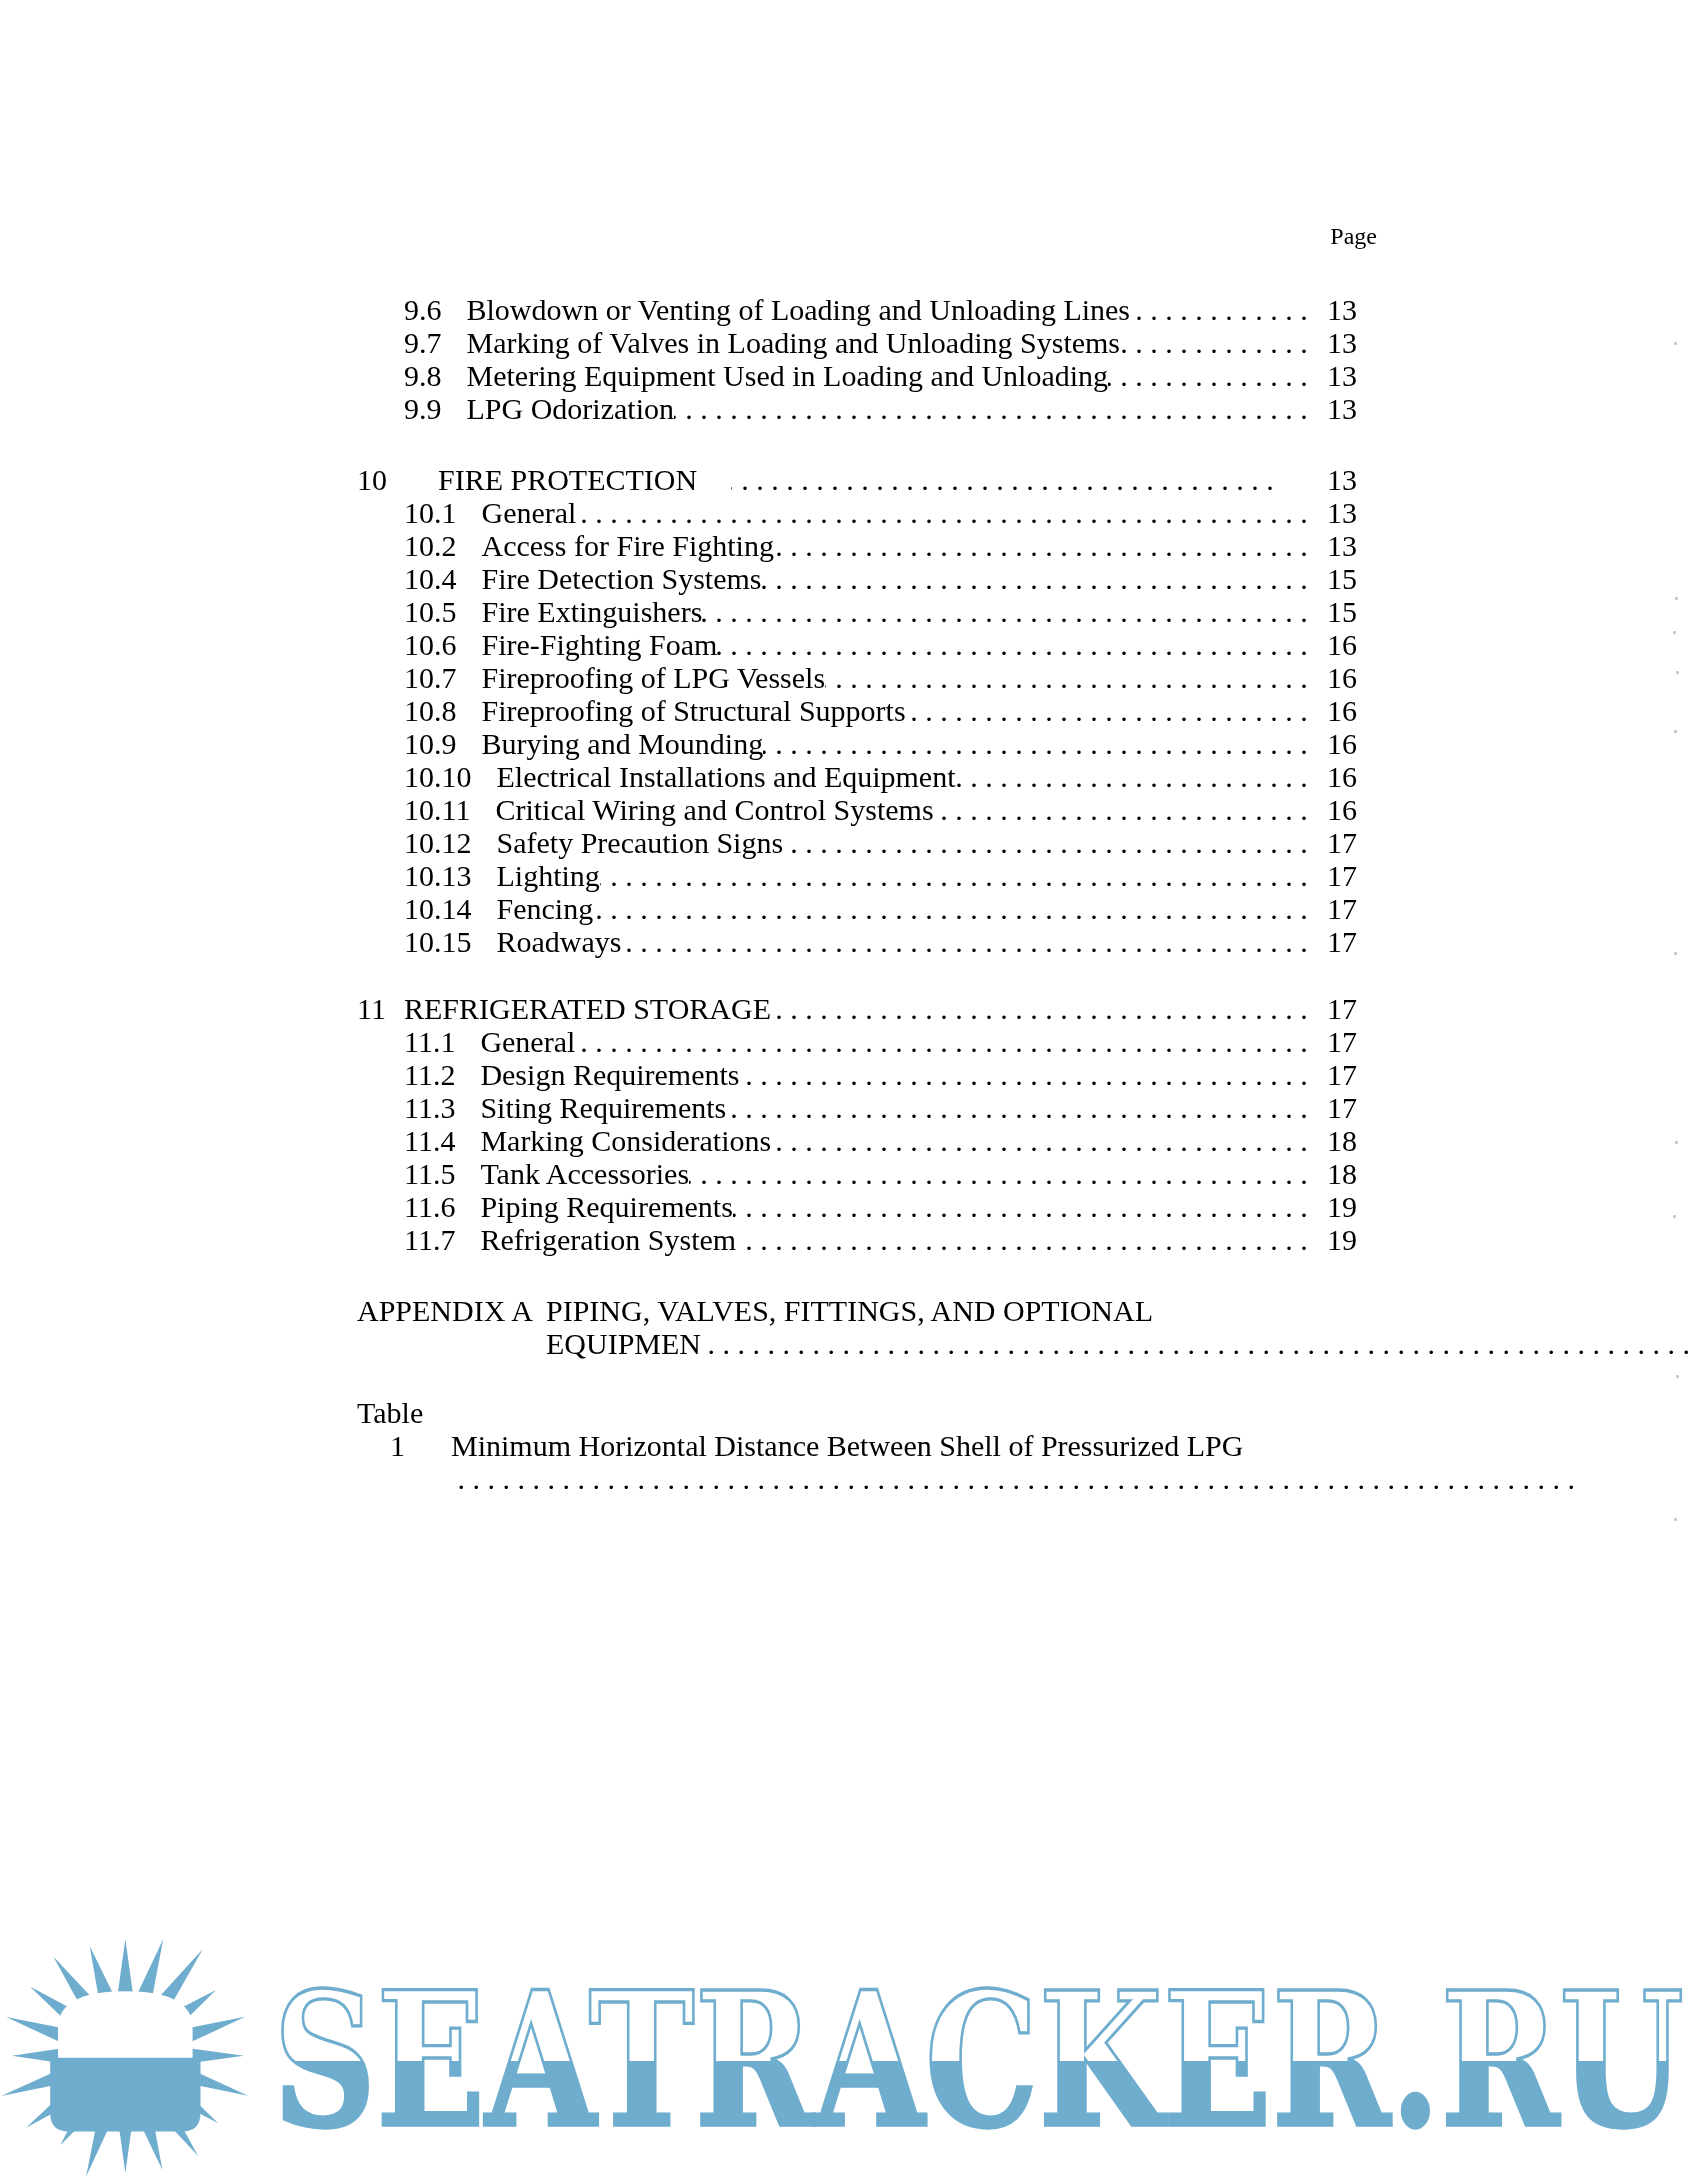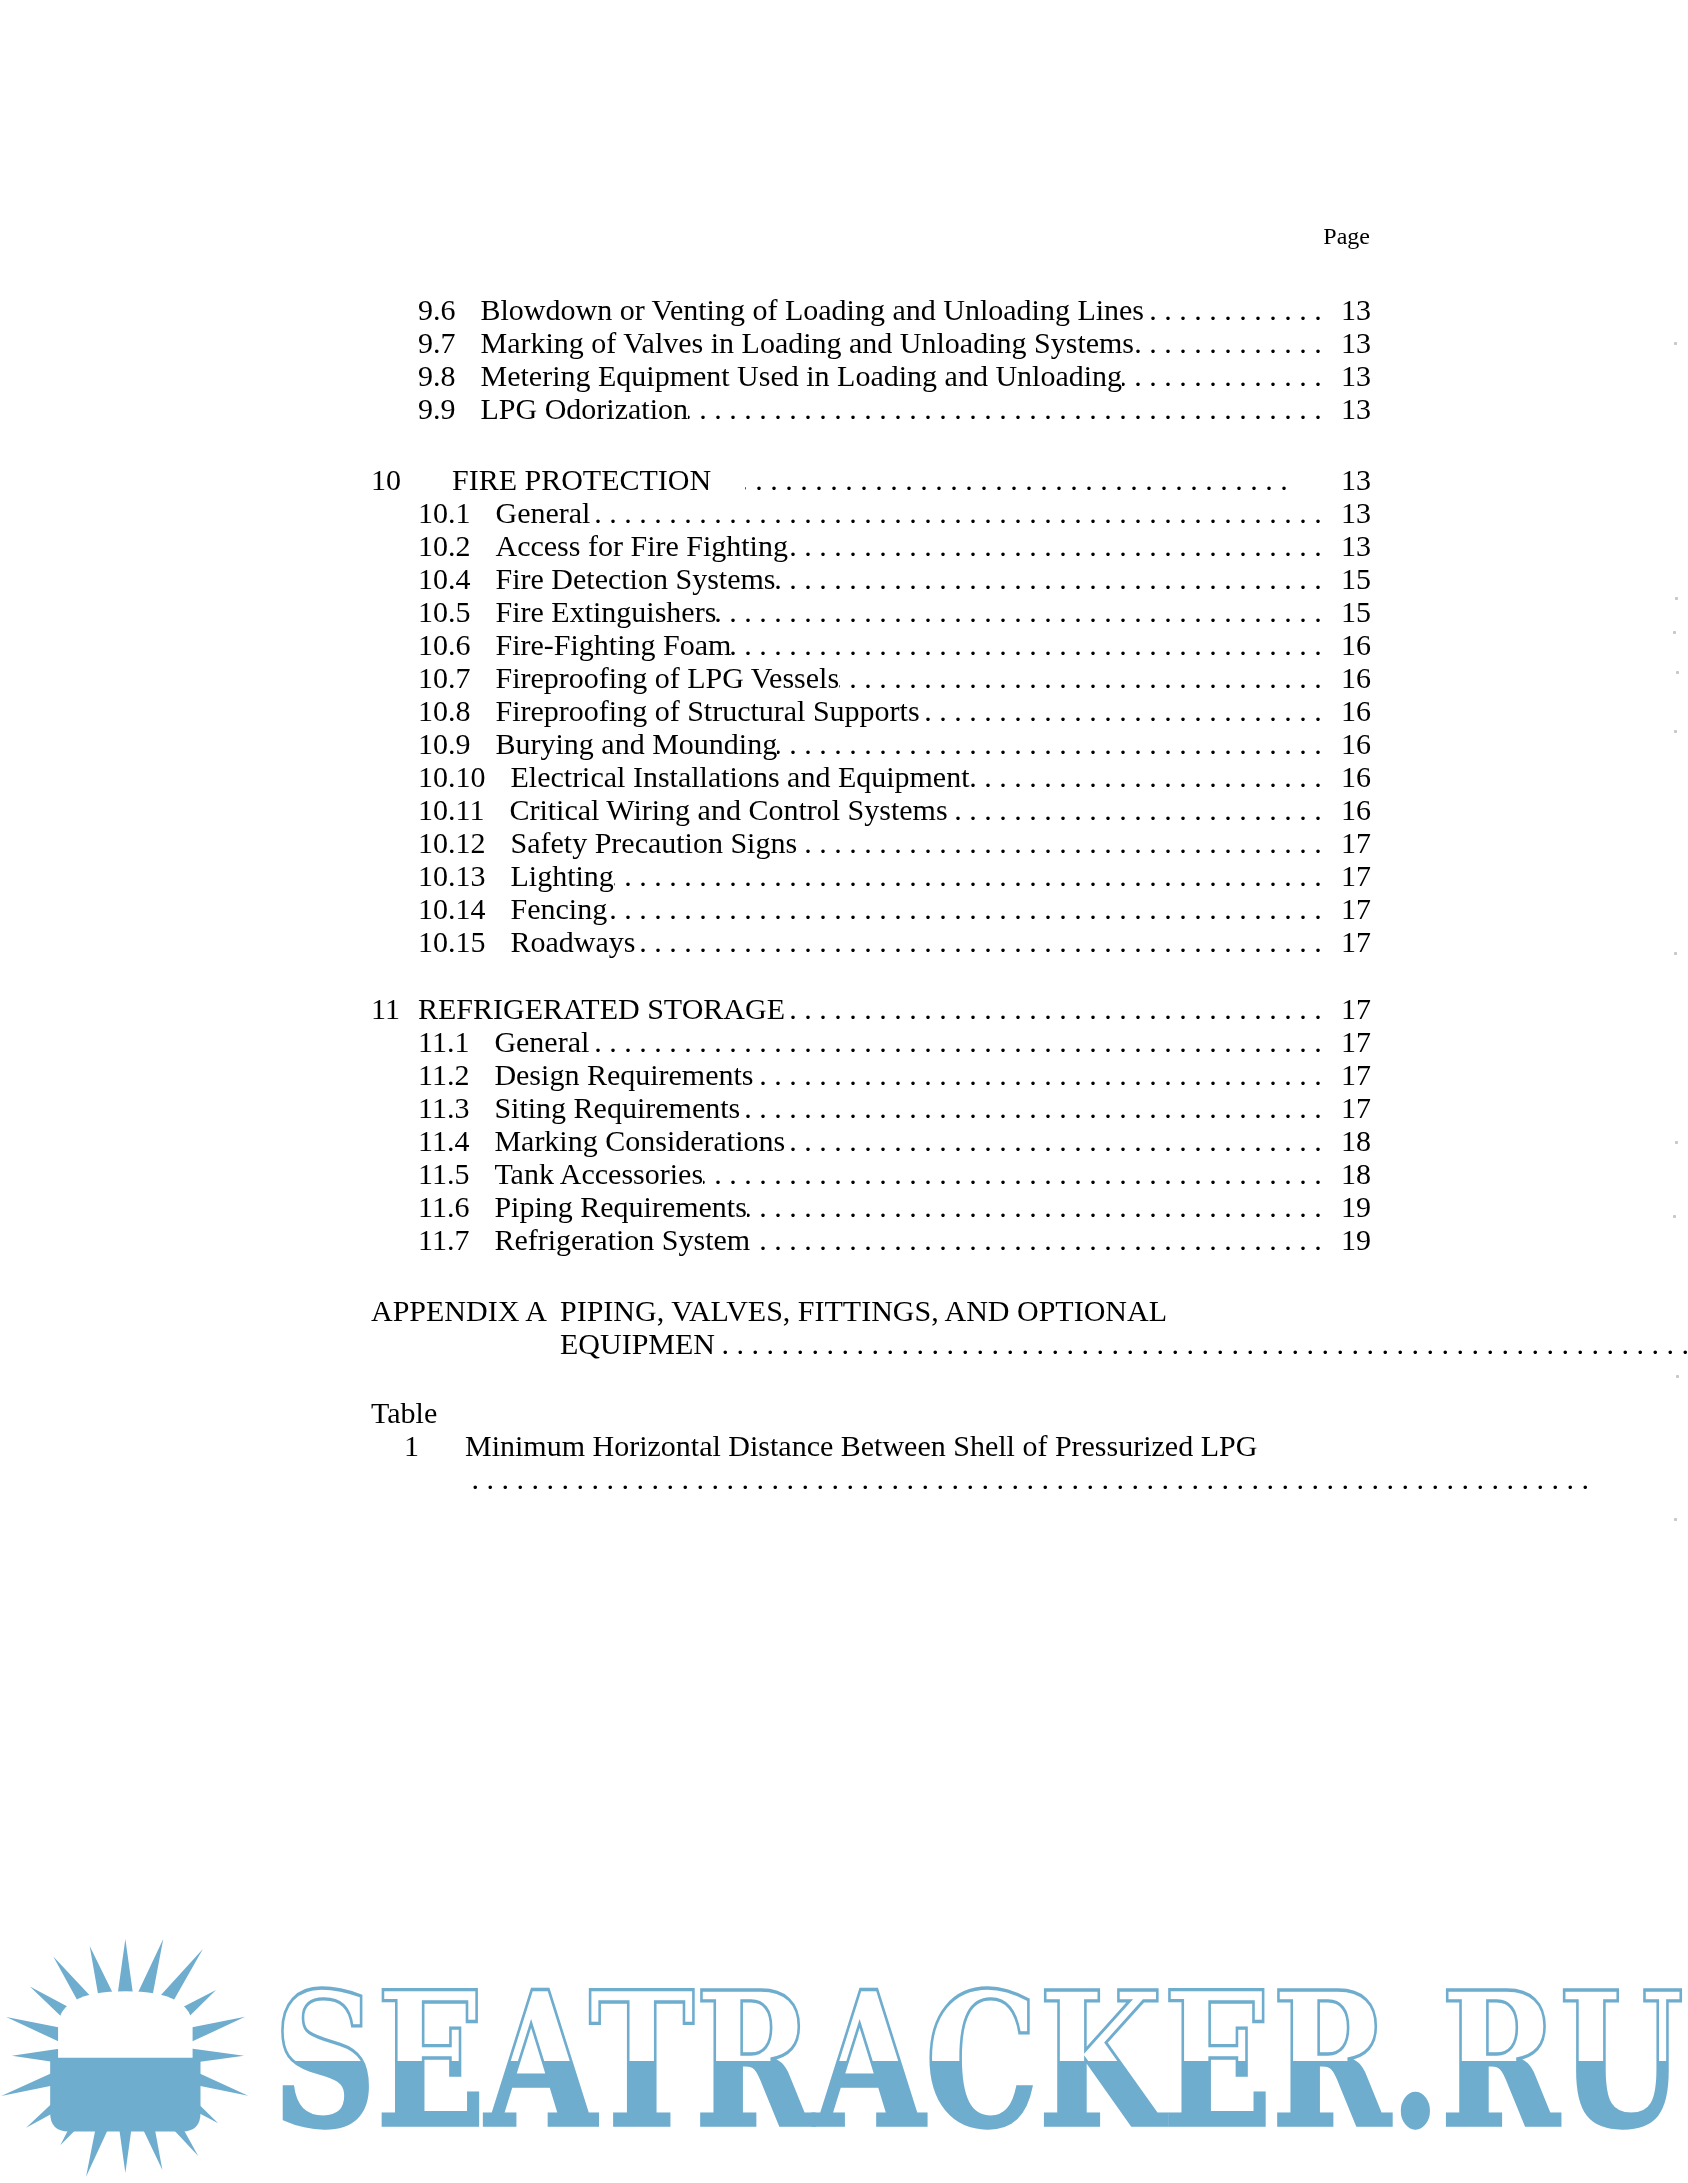--- a/index.html
+++ b/index.html
@@ -7,24 +7,24 @@
     position:relative;
     width:1688px; height:2183px;
     background:#ffffff;
     overflow:hidden;
     font-family:"Liberation Serif","DejaVu Serif",serif;
     color:#000000;
   }
   .page-label {
     position:absolute; top:222px; left:0;
     width:1370px; text-align:right;
-    font-size:24px; line-height:29px;
+    font-size:24px; line-height:29px;padding-left:7px;
   }
   .toc {
-    position:absolute; left:371px; top:293px;
+    position:absolute; left:357px; top:293px;
     width:1000px;
     font-size:30px; line-height:33px;
   }
   .row { display:flex; align-items:baseline; }
   .num-sec { flex:0 0 47px; white-space:nowrap; }
   .sub { padding-left:47px; }
   .num-sub { margin-right:25px; white-space:nowrap; }
   .title { white-space:nowrap; }
   .dots {
     flex:1 1 auto; min-width:18.5px;

